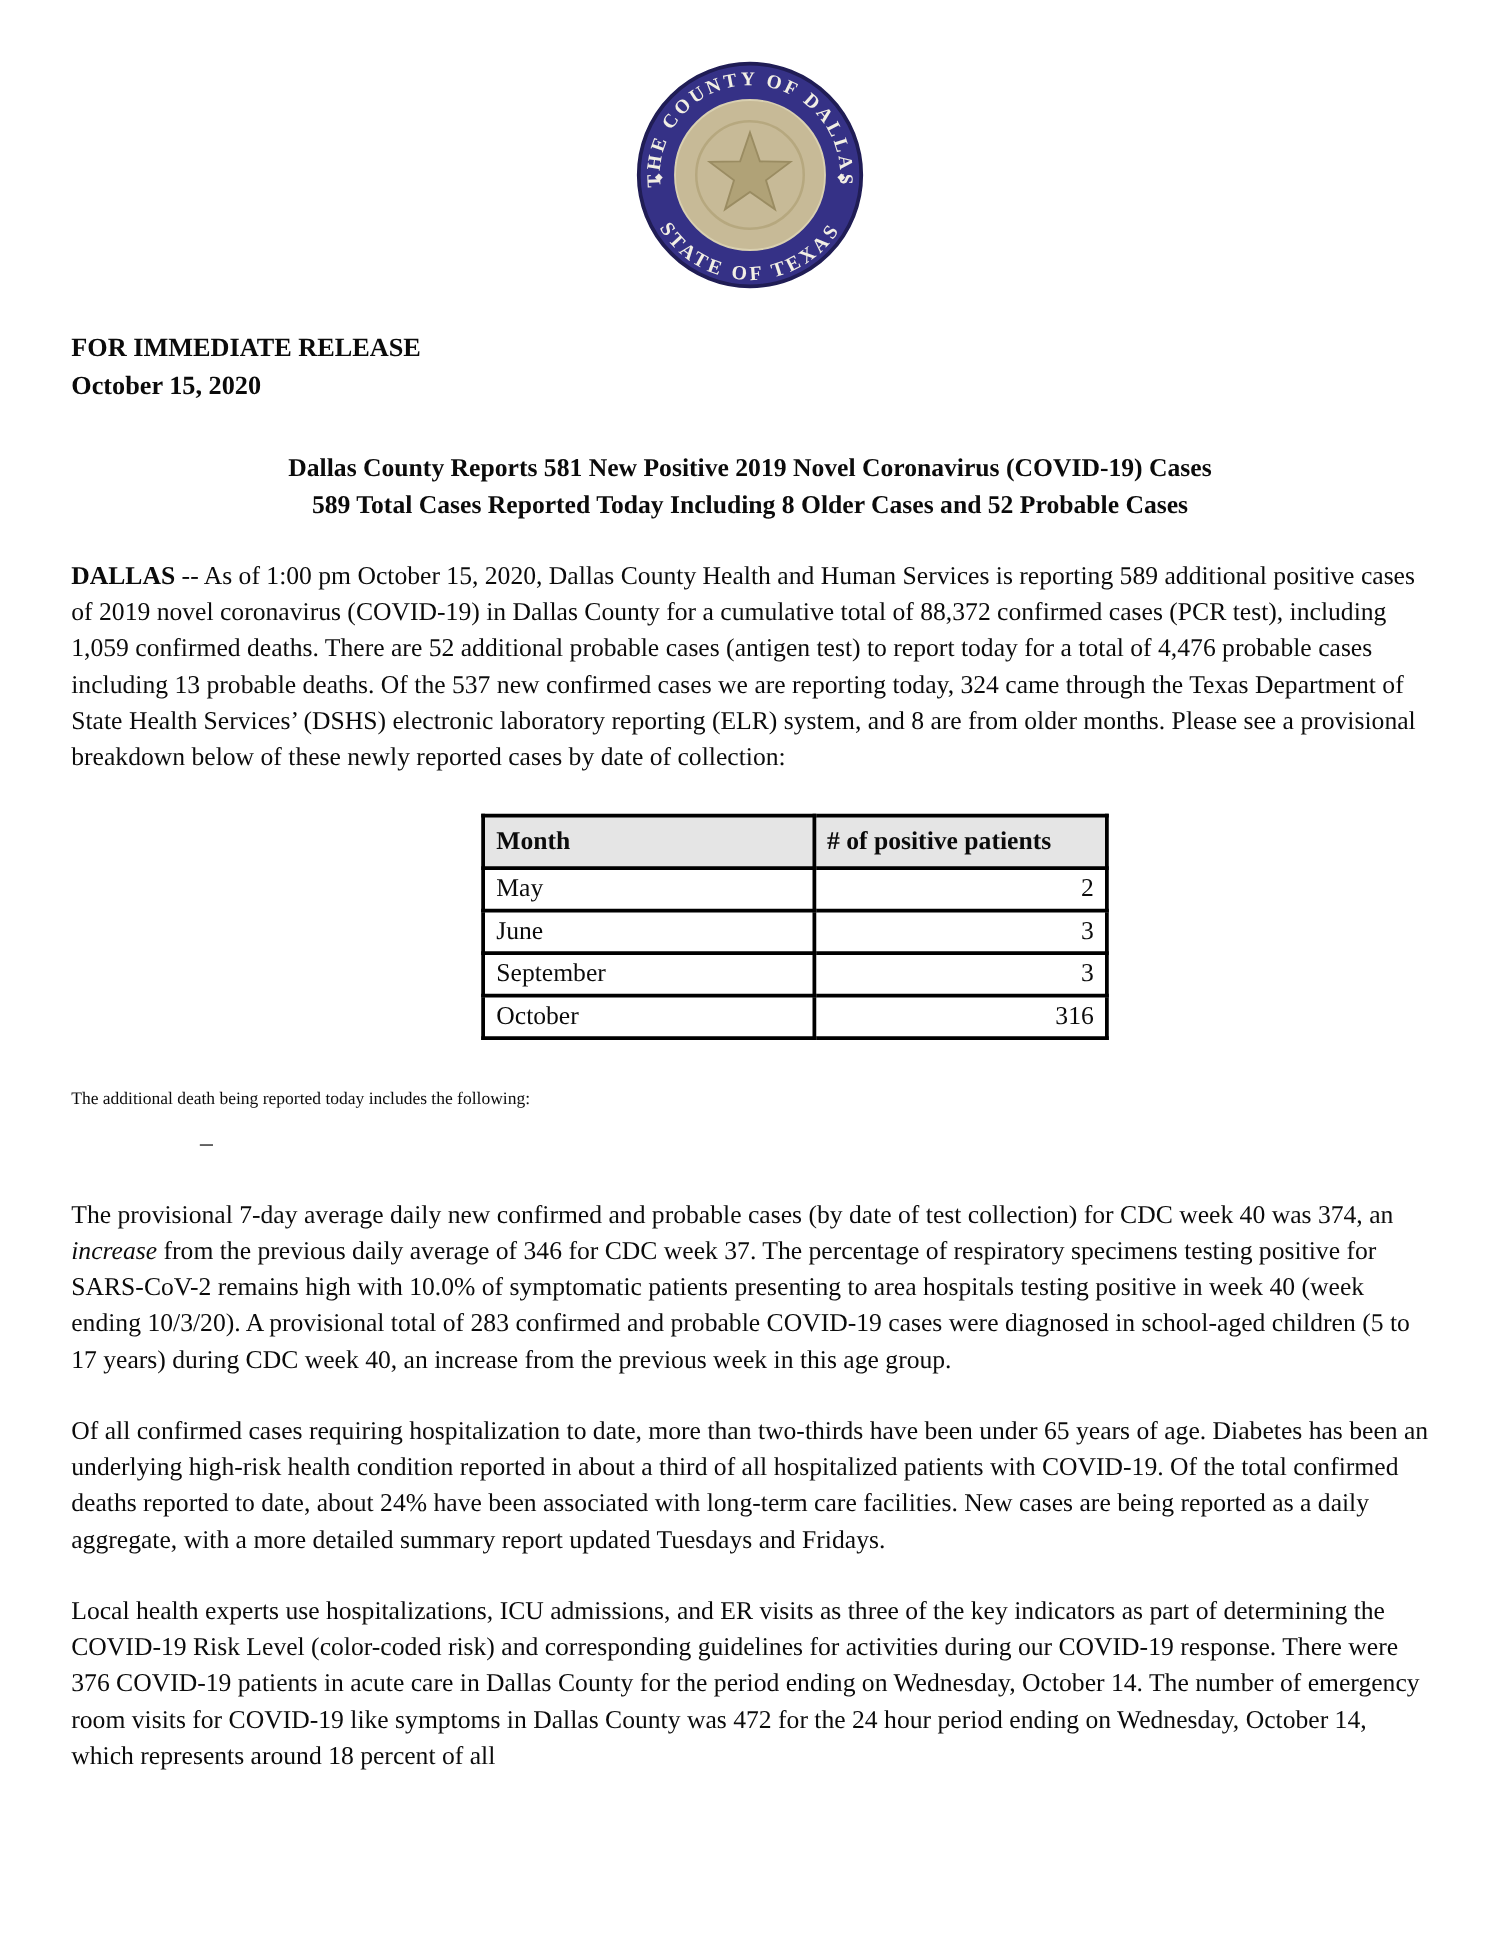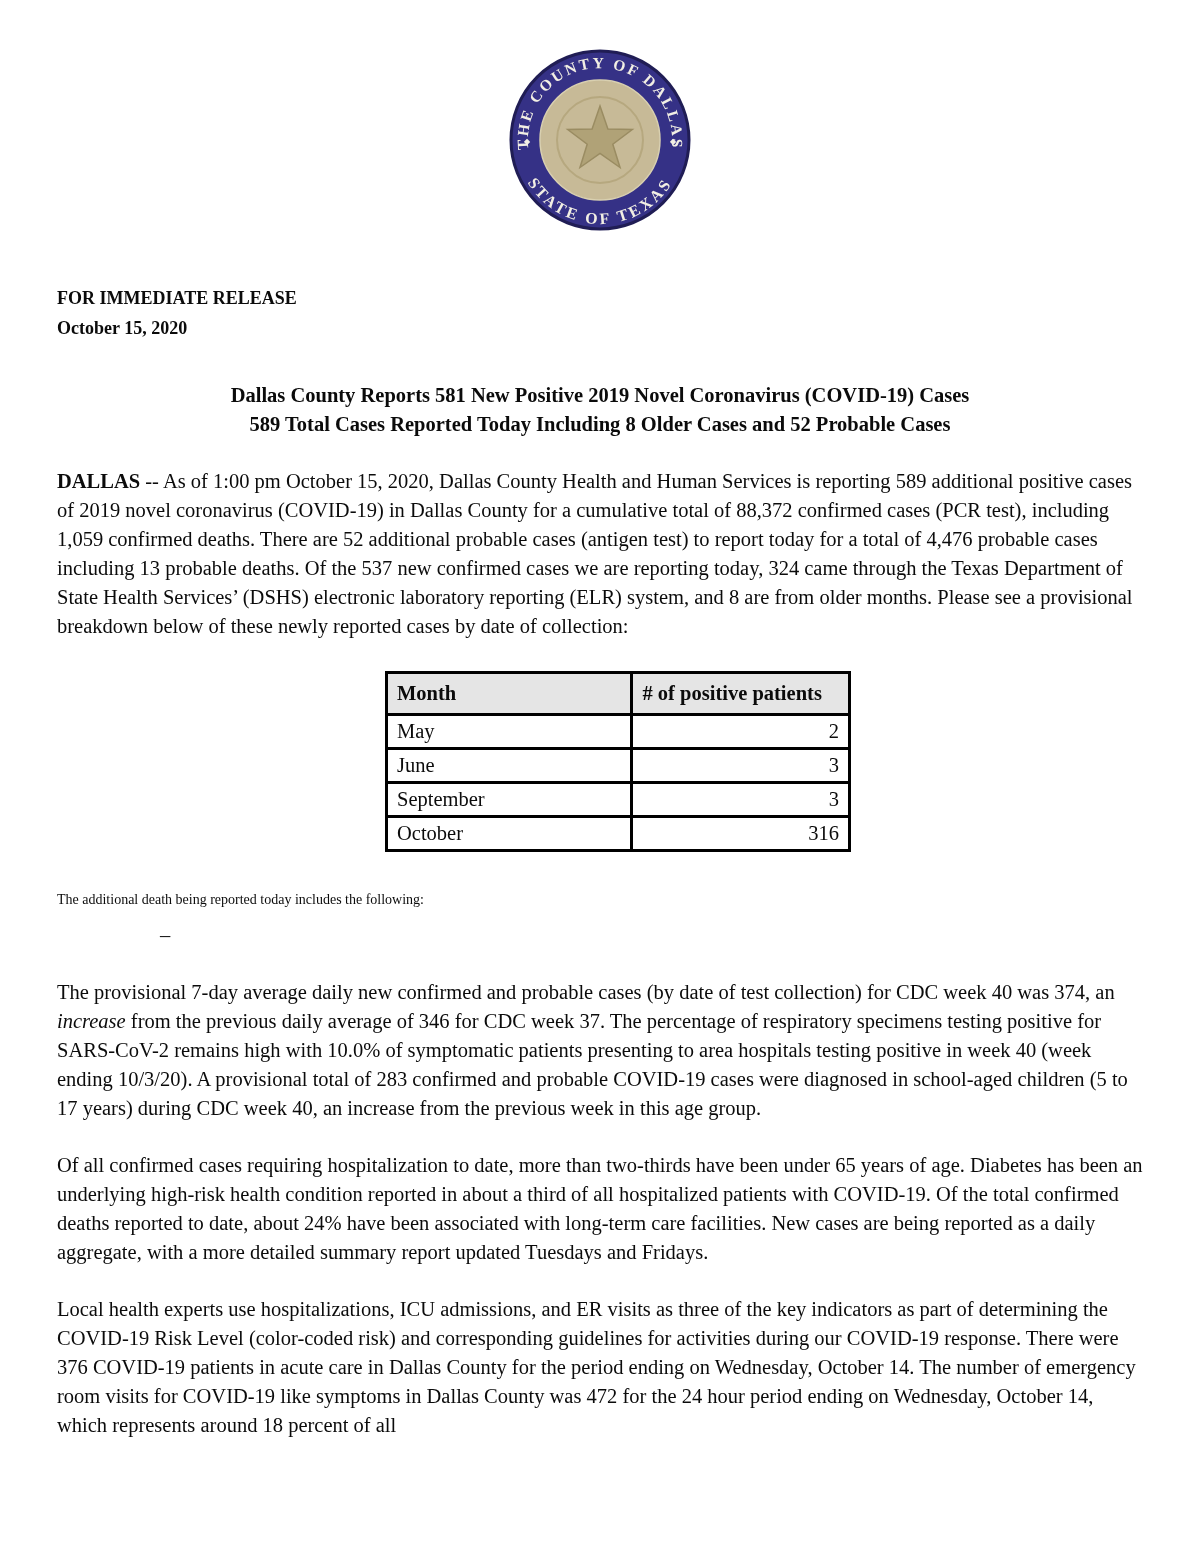--- a/index.html
+++ b/index.html
@@ -9,29 +9,29 @@
     font-family: "Liberation Serif", "DejaVu Serif", serif;
     color: #0b0b0b;
     position: relative;
     overflow: hidden;
   }
   .page { padding: 45px 57px 0 57px; width: 1200px; }
 
   .seal-wrap { text-align: center; height: 190px; }
   .seal-wrap svg { display: inline-block; }
 
-  .release-block { margin-top: 48px; font-weight: bold; font-size: 18px; line-height: 30px; }
+  .release-block { margin-top: 28px; font-weight: bold; font-size: 21px; line-height: 30px; }
 
   .title-block { margin-top: 38px; text-align: center; font-weight: bold; font-size: 20.5px; line-height: 29px; }
 
   .para { margin-top: 28px; font-size: 20.5px; line-height: 29px; max-width: 1086px; }
   .para .lead { font-weight: bold; }
 
   .table-wrap { margin: 30px 0 0 328px; }
-  table.month-table { border-collapse: collapse; width: 466px; }
+  table.month-table { border-collapse: collapse; width: 502px; }
   table.month-table th, table.month-table td {
     border: 3px solid #000;
     font-size: 20.5px;
     padding: 3px 9px;
   }
   table.month-table th {
     background: #e5e5e5;
     font-weight: bold;
     text-align: left;
     vertical-align: middle;

